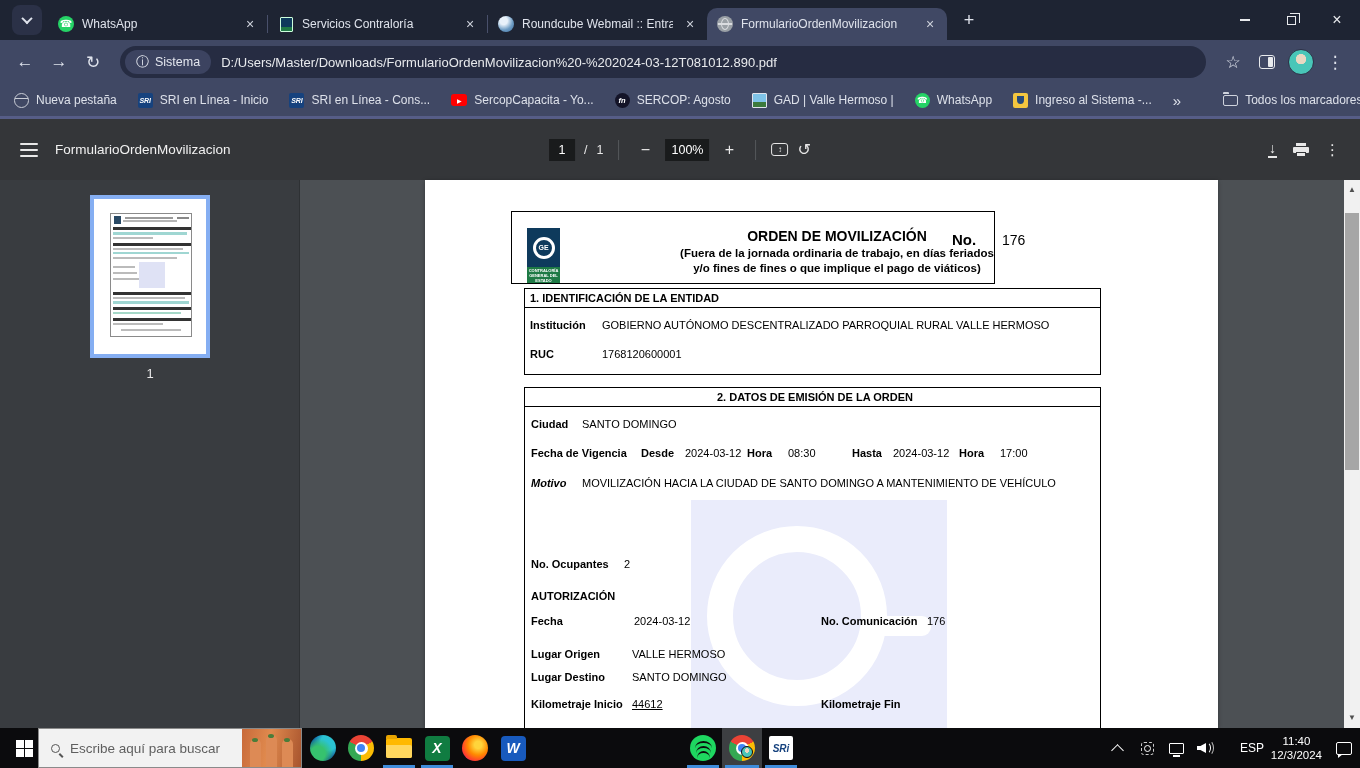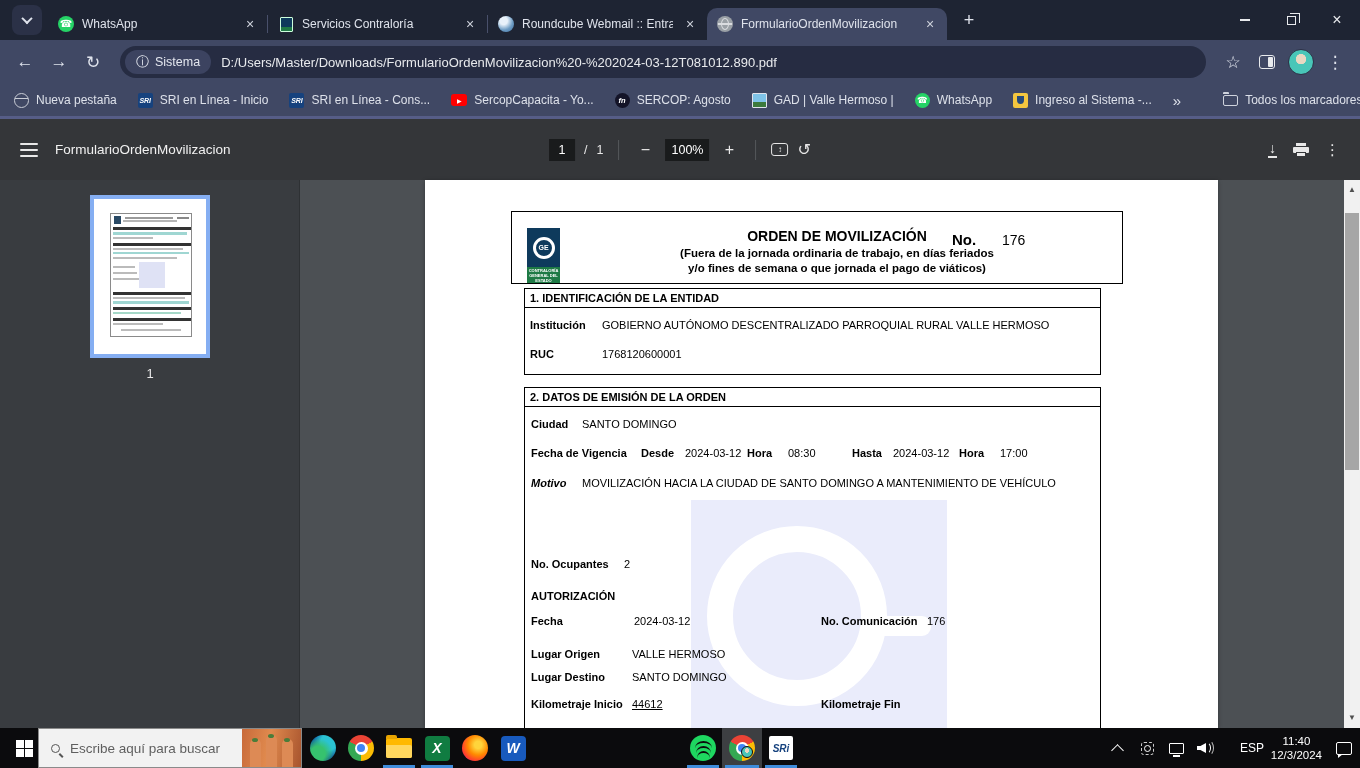--- a/index.html
+++ b/index.html
@@ -316,51 +316,51 @@
           <div style="left:2px;top:109px;width:50px;height:2px;background:#bbb"></div>
           <div style="left:10px;top:115px;width:60px;height:2px;background:#bbb"></div>
         </div>
       </div>
       <div class="thumbnum">1</div>
     </div>
 
     <div class="docarea">
       <div class="page">
 
-        <div class="fbox" style="left:86px;top:31px;width:612px;height:73px;">
+        <div class="fbox" style="left:86px;top:31px;width:484px;height:73px;">
           <div class="logo">
             <div class="ln">
                 <span class="ring">GE</span>
               </div>
             <div class="lg">
               <span>CONTRALORÍA</span><br>
               <span>GENERAL</span>
               <span>DEL ESTADO</span>
             </div>
           </div>
           <div class="abs fb" style="left:110px;top:16px;width:430px;text-align:center;font-size:14px;">ORDEN DE MOVILIZACIÓN</div>
           <div class="abs fb" style="left:110px;top:35px;width:430px;text-align:center;font-size:11.5px;">(Fuera de la jornada ordinaria de trabajo, en días feriados</div>
-          <div class="abs fb" style="left:110px;top:50px;width:430px;text-align:center;font-size:11.5px;">y/o fines de semana o que jornada el pago de viáticos)</div>
+          <div class="abs fb" style="left:110px;top:50px;width:430px;text-align:center;font-size:11.5px;">y/o fines de fines o que implique el pago de viáticos)</div>
           <div class="abs fb" style="left:440px;top:19px;font-size:15px;">No.</div>
           <div class="abs" style="left:490px;top:20px;font-size:14px;">176</div>
         </div>
 
         <div class="fbox" style="left:99px;top:108px;width:577px;height:87px;">
           <div class="fhead">1. IDENTIFICACIÓN DE LA ENTIDAD</div>
           <div class="frow" style="top:30px;">
             <span class="fb" style="left:5px;">Institución</span>
             <span style="left:77px;">GOBIERNO AUTÓNOMO DESCENTRALIZADO PARROQUIAL RURAL VALLE HERMOSO</span>
           </div>
           <div class="frow" style="top:59px;">
             <span class="fb" style="left:5px;">RUC</span>
             <span style="left:77px;">1768120600001</span>
           </div>
         </div>
 
-        <div class="fbox" style="left:99px;top:207px;width:577px;height:345px;overflow:hidden;">
+        <div class="fbox" style="left:99px;top:207px;width:577px;height:345px;overflow:hidden;text-align:center;">
           <div class="wmark">
               <i class="wring"></i>
               <i class="wbar"></i>
             </div>
           <div class="fhead z1">2. DATOS DE EMISIÓN DE LA ORDEN</div>
           <div class="frow z1" style="top:30px;">
             <span class="fb" style="left:6px;">Ciudad</span>
             <span style="left:57px;">SANTO DOMINGO</span>
           </div>
           <div class="frow z1" style="top:59px;">

